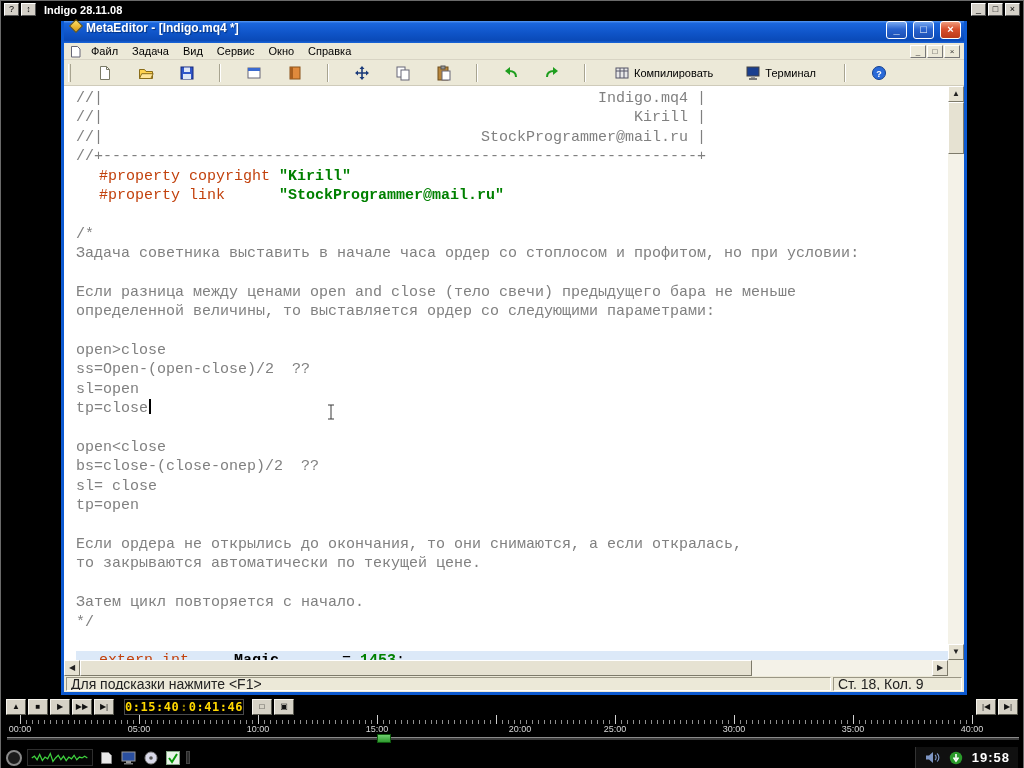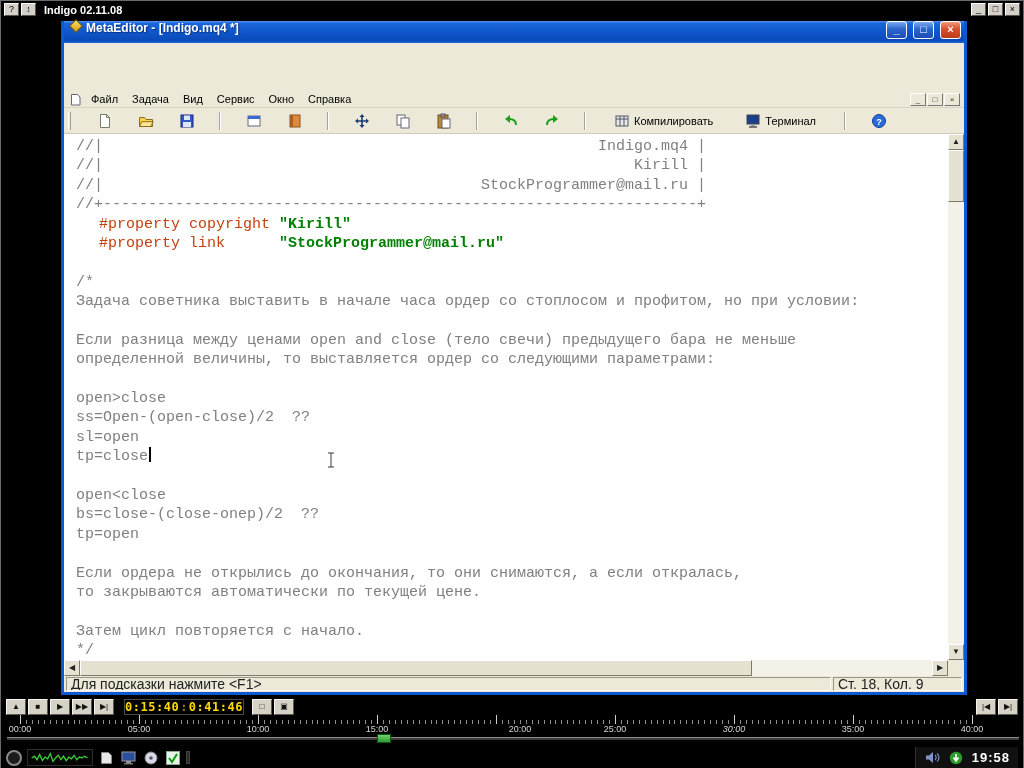--- a/index.html
+++ b/index.html
@@ -13,21 +13,21 @@
   .ptitle-text{color:#fff;font-weight:bold;font-size:11px;margin-left:6px;flex:1;}
 
   
   .me{position:absolute;left:60px;top:20px;width:906px;height:674px;background:#ece9d8;border:3px solid #0c59d0;border-top:none;display:flex;flex-direction:column;}
   .me-title{height:22px;background:linear-gradient(180deg,#5a9af2 0%,#1a66dd 10%,#0f54c8 55%,#0a4ab8 88%,#1b67da 100%);display:flex;align-items:flex-start;padding:0 3px;gap:5px;flex:0 0 auto;}
   .me-title-text{color:#fff;font-weight:bold;font-size:12px;flex:1;text-shadow:1px 1px 1px #00317e;white-space:nowrap;overflow:hidden;}
   .diamond{width:10px;height:10px;background:linear-gradient(135deg,#ffe066,#d89a10);transform:rotate(45deg);margin-left:4px;border:1px solid #7a5c05;}
   .wbtn{width:21px;height:18px;border-radius:3px;border:1px solid #fff;color:#fff;font-size:11px;font-weight:bold;text-align:center;line-height:15px;background:linear-gradient(180deg,#79aaf2,#2a64cf 45%,#1b4fb4);margin-left:1px;cursor:default;}
   .wbtn.close{background:linear-gradient(180deg,#f09b7c,#d8502e 45%,#bc3a1a);}
 
-  .me-menu{height:17px;background:#ece9d8;display:flex;align-items:center;padding:0 2px;border-bottom:1px solid #d8d4c4;flex:0 0 auto;margin-top:48px;}
+  .me-menu{height:17px;background:#ece9d8;display:flex;align-items:center;padding:0 2px;border-bottom:1px solid #d8d4c4;flex:0 0 auto;}
   .menu-item{font-size:11px;padding:1px 7px;color:#000;cursor:default;}
   .mdi-box{margin-left:auto;display:flex;gap:1px;padding-right:2px;}
   .mdibtn{width:16px;height:13px;background:#ece9d8;border:1px solid;border-color:#fff #777 #777 #fff;font-size:8px;line-height:11px;text-align:center;color:#333;cursor:default;}
 
   .me-toolbar{height:26px;background:#ece9d8;display:flex;align-items:center;gap:18px;padding:0 4px;border-bottom:1px solid #cfcbba;flex:0 0 auto;}
   .grip{width:3px;height:18px;border-left:1px solid #fff;border-right:1px solid #a8a490;margin-right:4px;}
   .tbtn{width:23px;height:22px;display:flex;align-items:center;justify-content:center;cursor:default;}
   .tbtn-label{height:22px;display:flex;align-items:center;gap:4px;padding:0 7px;font-size:11px;color:#000;cursor:default;}
   .tsep{width:2px;height:18px;border-left:1px solid #a8a490;border-right:1px solid #fff;margin:0 3px;}
 
@@ -85,21 +85,21 @@
 </head>
 <body>
 
 <div class="screen">
 
   <div class="ptitle">
     <div style="display:flex;gap:2px;">
         <span class="pbtn">?</span>
         <span class="pbtn">↕</span>
       </div>
-    <span class="ptitle-text">Indigo 02.11.08</span>
+    <span class="ptitle-text">Indigo 28.11.08</span>
     <div style="display:flex;gap:2px;">
         <span class="pbtn">_</span>
         <span class="pbtn">□</span>
         <span class="pbtn">×</span>
       </div>
   </div>
 
   <div class="me">
     <div class="me-title">
       <span class="diamond"></span>
@@ -237,20 +237,21 @@
           <div class="code-line"><span class="tok-cm">Если разница между ценами open and close (тело свечи) предыдущего бара не меньше</span></div>
           <div class="code-line"><span class="tok-cm">определенной величины, то выставляется ордер со следующими параметрами:</span></div>
           <div class="code-line">&nbsp;</div>
           <div class="code-line"><span class="tok-cm">open&gt;close</span></div>
           <div class="code-line"><span class="tok-cm">ss=Open-(open-close)/2  ??</span></div>
           <div class="code-line"><span class="tok-cm">sl=open</span></div>
           <div class="code-line"><span class="tok-cm">tp=close</span><span class="caret"></span></div>
           <div class="code-line">&nbsp;</div>
           <div class="code-line"><span class="tok-cm">open&lt;close</span></div>
           <div class="code-line"><span class="tok-cm">bs=close-(close-onep)/2  ??</span></div>
+          <div class="code-line"><span class="tok-cm">sl= close</span></div>
           <div class="code-line"><span class="tok-cm">tp=open</span></div>
           <div class="code-line">&nbsp;</div>
           <div class="code-line"><span class="tok-cm">Если ордера не открылись до окончания, то они снимаются, а если откралась,</span></div>
           <div class="code-line"><span class="tok-cm">то закрываются автоматически по текущей цене.</span></div>
           <div class="code-line">&nbsp;</div>
           <div class="code-line"><span class="tok-cm">Затем цикл повторяется с начало.</span></div>
           <div class="code-line"><span class="tok-cm">*/</span></div>
           <div class="code-line">&nbsp;</div>
           <div class="code-line hl"><span class="tok-kw">extern int</span><span class="tok-pl">     </span><span class="tok-id">Magic</span><span class="tok-pl">       = </span><span class="tok-num">1453</span><span class="tok-pl">;</span></div>
         </div>
@@ -311,21 +312,21 @@
       <div class="tl-major" style="left: 852px;"></div>
       <div class="tl-major" style="left: 971px;"></div>
     </div>
   <div class="labels">
       <span class="tl-label" style="left: 0px;">00:00</span>
       <span class="tl-label" style="left: 119px;">05:00</span>
       <span class="tl-label" style="left: 238px;">10:00</span>
       <span class="tl-label" style="left: 357px;">15:00</span>
       <span class="tl-label" style="left: 500px;">20:00</span>
       <span class="tl-label" style="left: 595px;">25:00</span>
-      <span class="tl-label" style="left: 714px; font-style: italic;">30:00</span>
+      <span class="tl-label" style="left: 714px;">30:00</span>
       <span class="tl-label" style="left: 833px;">35:00</span>
       <span class="tl-label" style="left: 952px;">40:00</span>
     </div>
   <div class="slider">
     <div class="track"></div>
     <div class="thumb" style="left: 375.664px;"></div>
   </div>
 
   <div class="bottombar">
     <div class="knob"></div>

